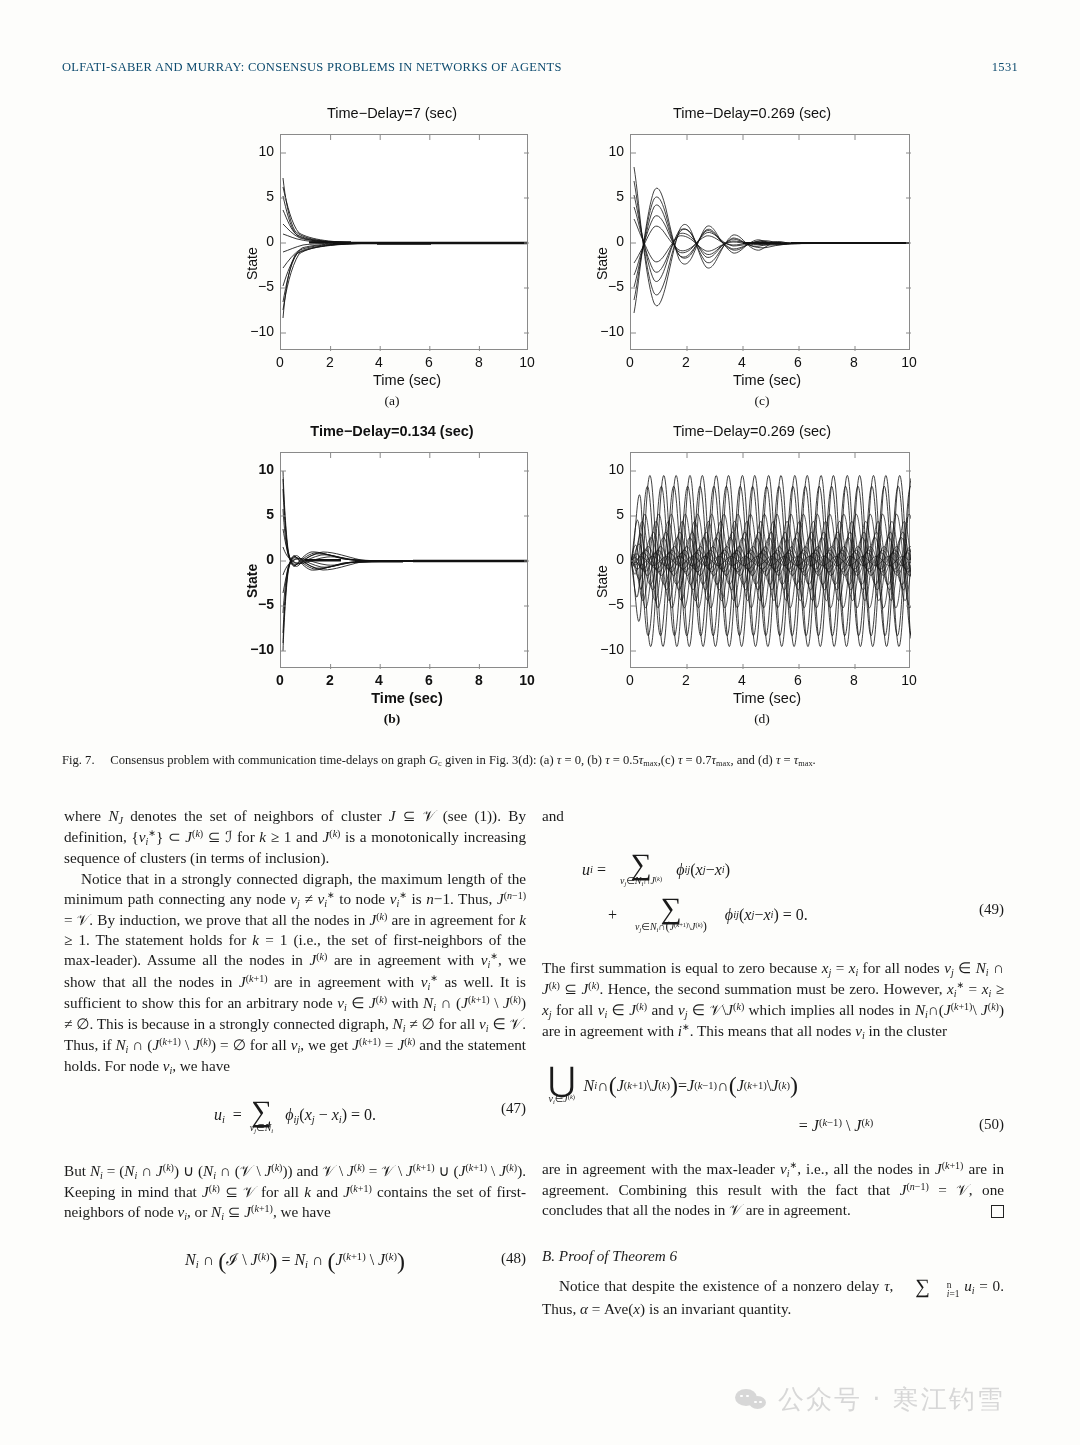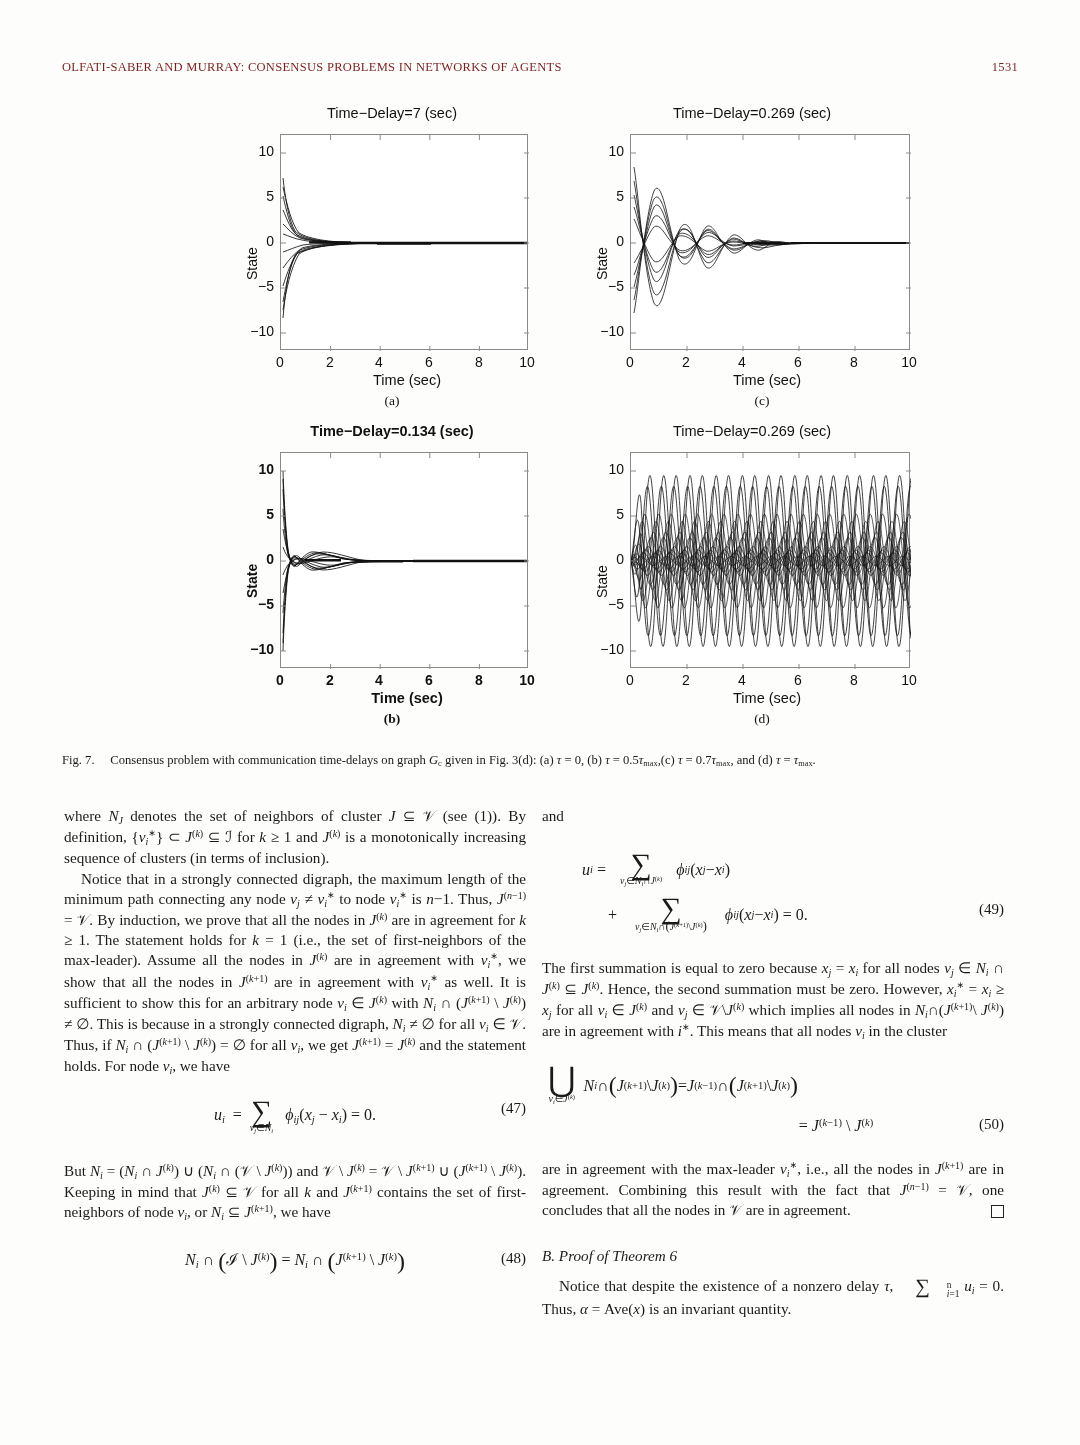--- a/index.html
+++ b/index.html
@@ -12,21 +12,21 @@
     overflow:hidden;
   }
   .page{position:relative;width:1080px;height:1445px;}
 
   
   .runhead{
     position:absolute;left:62px;top:60px;width:956px;
     display:flex;justify-content:space-between;align-items:baseline;
     font-size:12.5px;letter-spacing:.3px;
     font-variant:small-caps;
-    color:#7f1d1d;
+    color:#0c4a6e;
     gap:42px;
   }
   .runhead .ttl{font-size:12.5px;}
   .runhead .pg{font-size:12.5px;}
 
   
   .figure{position:absolute;left:62px;top:105px;width:956px;height:640px;}
   .panel{position:absolute;}
   .panel .ptitle{
     position:absolute;left:0;right:0;top:0;text-align:center;
@@ -457,14 +457,25 @@
     </div>
 
     <p>are in agreement with the max-leader <i>v</i><span class="sub">i</span><sup style="font-size:.6em;">∗</sup>, i.e., all the nodes in <i>J</i><span class="supn">(<i>k</i>+1)</span> are in agreement. Combining this result with the fact that <i>J</i><span class="supn">(<i>n</i>−1)</span> = 𝒱, one concludes that all the nodes in 𝒱 are in agreement. <span style="float:right;"><span class="qed"></span></span></p>
 
     <div class="sechead" style="margin-top:26px;">B. Proof of Theorem 6</div>
 
     <p class="ind">Notice that despite the existence of a nonzero delay <i>τ</i>, <span style="display:inline-block;position:relative;top:2px;"><span style="font-size:1.35em;">∑</span><span style="display:inline-block;font-size:.62em;line-height:1;vertical-align:middle;"><span style="display:block;">n</span><span style="display:block;"><i>i</i>=1</span></span></span> <i>u</i><span class="sub">i</span> = 0. Thus, <i>α</i> = Ave(<i>x</i>) is an invariant quantity.</p>
 
   </div>
 
+  <div class="wmark">
+    <span class="bub">
+      <span class="b1"></span>
+        <span class="b2"></span>
+      <span class="dot" style="left:5px;top:8px;"></span>
+      <span class="dot" style="left:11px;top:8px;"></span>
+      <span class="dot" style="left:19px;top:14px;"></span>
+      <span class="dot" style="left:24px;top:14px;"></span>
+    </span>
+    <span class="wtext">公众号 · 寒江钓雪</span>
+  </div>
 
 </div>
 
 </body></html>

